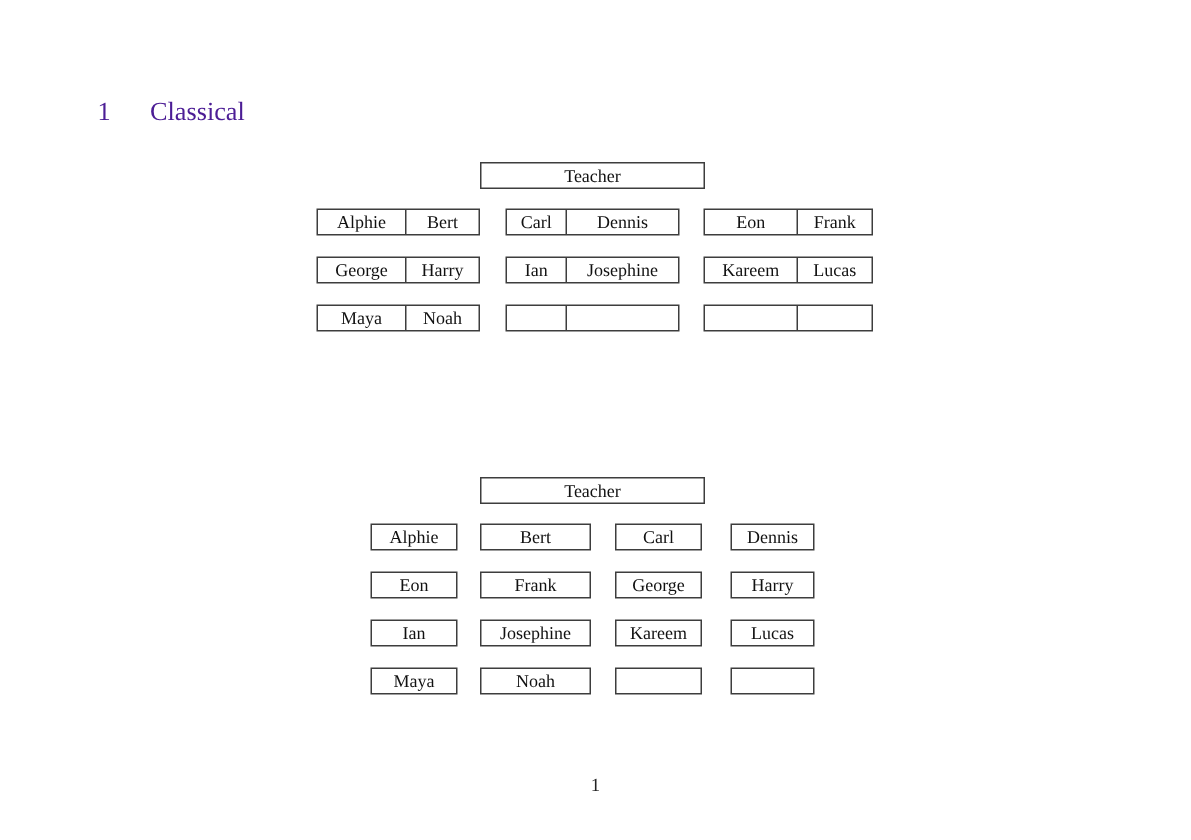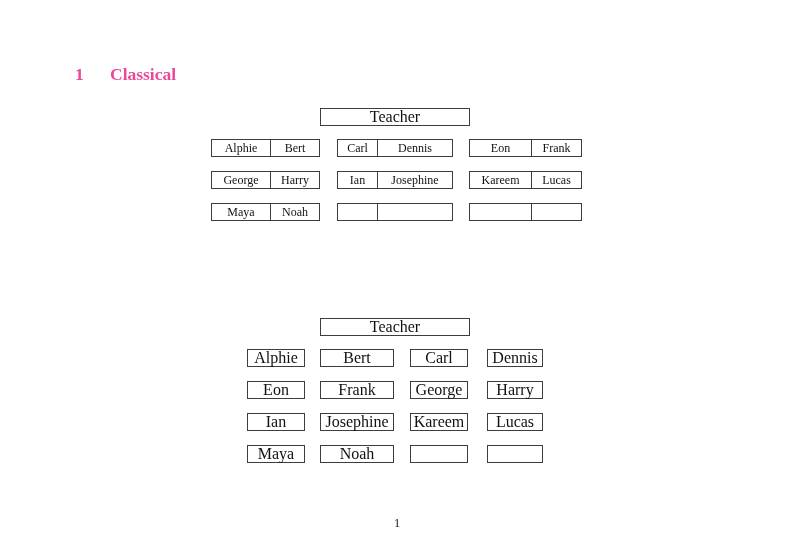--- a/index.html
+++ b/index.html
@@ -11,41 +11,41 @@
     position: relative;
     width: 794px;
     height: 560px;
     background: #ffffff;
     font-family: "Liberation Serif", "DejaVu Serif", serif;
     color: #111111;
     overflow: hidden;
   }
   .heading {
     position: absolute;
-    left: 75px;
+    left: 65px;
     height: 20px;
     font-size: 17.5px;
-    font-weight: bold;
-    color: #ec4899;
+    font-weight: normal;
+    color: #4c1d95;
     white-space: nowrap;
   }
   .heading .hnum {
     display: inline-block;
     min-width: 35px;
   }
   .box {
     position: absolute;
     box-sizing: border-box;
     height: 18px;
     border: 1px solid #3d3d3d;
     background: #ffffff;
     display: flex;
     align-items: center;
     justify-content: center;
-    font-size: 16px;
+    font-size: 12px;
     line-height: 16px;
     color: #111111;
   }
   .desk {
     position: absolute;
     box-sizing: border-box;
     height: 18px;
     border: 1px solid #3d3d3d;
     background: #ffffff;
     display: flex;

